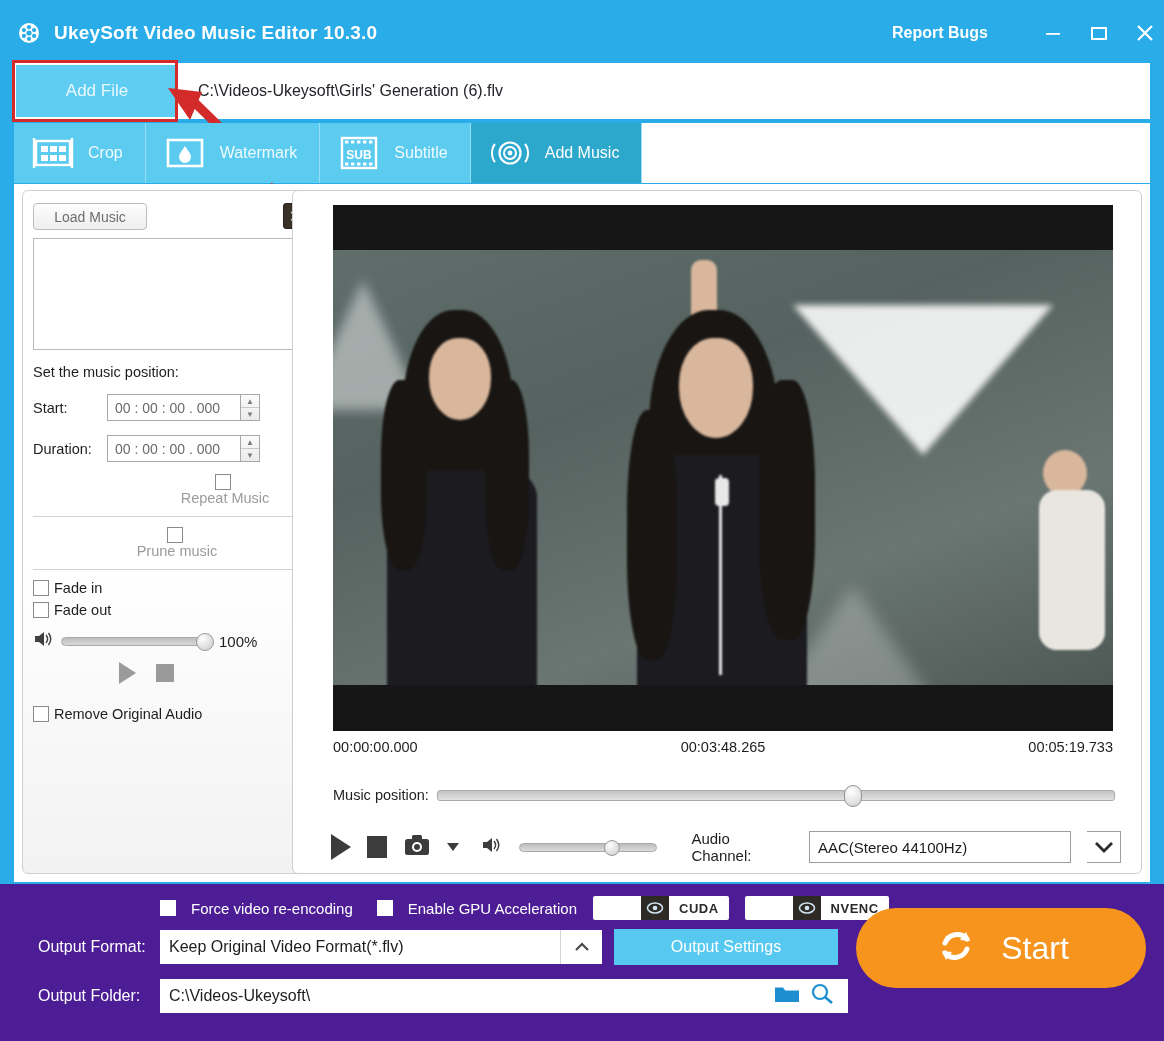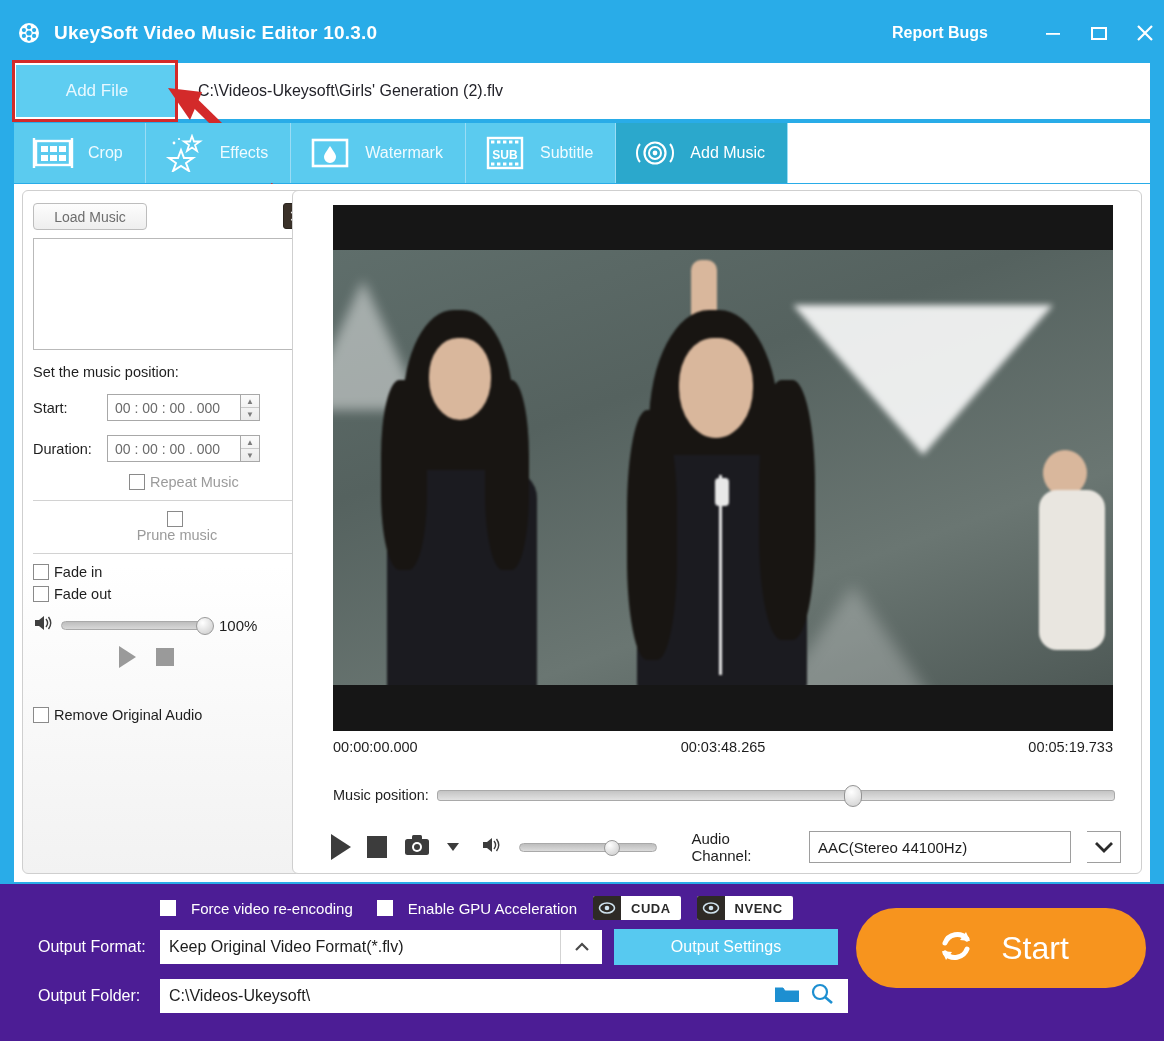--- a/index.html
+++ b/index.html
@@ -258,21 +258,21 @@
     cursor: pointer;
   }
 
   
   .bottom { position: absolute; left: 0; top: 884px; width: 1164px; height: 157px; background: #4c1d95; }
   .optrow { position: absolute; left: 160px; top: 12px; display: flex; align-items: center; gap: 10px; }
   .optrow .chk { border: 1px solid #ffffff; background: #ffffff; }
   .opt-label { color: #ffffff; font-size: 15px; }
   .gpu-pill {
     display: flex; align-items: center; height: 24px; background: #ffffff;
-    border-radius: 2px; overflow: hidden; margin-left: 6px; cursor: pointer;
+    border-radius: 2px; overflow: hidden; margin-left: 6px; cursor: pointer; padding-left: 48px;
   }
   .gpu-ico {
     width: 28px; height: 24px; background: #2e2a26;
     display: flex; align-items: center; justify-content: center; color: #dfe8ee;
   }
   .gpu-txt { padding: 0 10px; font-size: 13px; font-weight: bold; color: #2a2a2a; letter-spacing: .5px; }
 
   .of-row { position: absolute; left: 38px; top: 45px; display: flex; align-items: center; }
   .of-label { color: #ffffff; font-size: 16px; width: 122px; }
   .of-input {
@@ -340,21 +340,21 @@
       <span class="winbtn">
         <svg width="20" height="20" viewBox="0 0 20 20">
             <path d="M3 3 L17 17 M17 3 L3 17" stroke="#ffffff" stroke-width="2.2" fill="none"></path>
           </svg>
       </span>
     </div>
   </div>
 
   <div class="filerow">
     <div class="addfile-btn">Add File</div>
-    <div class="filepath">C:\Videos-Ukeysoft\Girls' Generation (2).flv</div>
+    <div class="filepath">C:\Videos-Ukeysoft\Girls' Generation (6).flv</div>
   </div>
   <div class="redbox"></div>
   <svg class="arrow-annot" viewBox="0 0 130 110">
     <path d="M125 105 L40 22" stroke="#d32a2a" stroke-width="9" fill="none"></path>
     <path d="M18 12 L52 16 L40 44 Z" fill="#d32a2a"></path>
   </svg>
 
   <div class="tabbar">
 
 
@@ -367,31 +367,20 @@
             <rect x="27" y="10" width="7" height="6" fill="#fff"></rect>
           <rect x="9" y="19" width="7" height="6" fill="#fff"></rect>
             <rect x="18" y="19" width="7" height="6" fill="#fff"></rect>
             <rect x="27" y="19" width="7" height="6" fill="#fff"></rect>
           <path d="M2 2 L2 32 M40 2 L40 32" stroke="#fff" stroke-width="2.4"></path>
         </svg>
       </span>
       <span class="tlabel">Crop</span>
     </div>
 
-    <div class="tab">
-      <span class="ticon">
-        <svg width="40" height="38" viewBox="0 0 40 38">
-          <path d="M16 16 L19 24 L28 24 L21 29 L24 37 L16 32 L8 37 L11 29 L4 24 L13 24 Z" fill="none" stroke="#fff" stroke-width="2"></path>
-          <path d="M27 2 L29 7.5 L35 7.5 L30 11 L32 17 L27 13.5 L22 17 L24 11 L19 7.5 L25 7.5 Z" fill="none" stroke="#fff" stroke-width="1.8"></path>
-          <circle cx="9" cy="9" r="1.4" fill="#fff"></circle>
-            <circle cx="14" cy="5" r="1.1" fill="#fff"></circle>
-        </svg>
-      </span>
-      <span class="tlabel">Effects</span>
-    </div>
 
     <div class="tab">
       <span class="ticon">
         <svg width="42" height="32" viewBox="0 0 42 32">
           <rect x="4" y="3" width="34" height="26" fill="none" stroke="#fff" stroke-width="2.6"></rect>
           <path d="M21 9 C25 15 27 17.5 27 20 A6 6 0 0 1 15 20 C15 17.5 17 15 21 9 Z" fill="#fff"></path>
         </svg>
       </span>
       <span class="tlabel">Watermark</span>
     </div>
@@ -455,21 +444,21 @@
 
       <div class="timerow">
         <span class="tl">Duration:</span>
         <div class="timefield">00 : 00 : 00 . 000</div>
         <div class="spin">
             <div>▲</div>
             <div>▼</div>
           </div>
       </div>
 
-      <div class="chkrow indent" style="margin-top:12px;">
+      <div class="chkrow indent" style="margin-top:12px;flex-direction:column;">
         <span class="chk"></span>
         <span class="chklabel muted">Repeat Music</span>
       </div>
 
       <div class="hr"></div>
 
       <div class="chkrow" style="margin-top:10px;flex-direction:column;">
         <span class="chk"></span>
         <span class="chklabel muted">Prune music</span>
       </div>
@@ -497,21 +486,21 @@
           <span class="slider-knob" style="left:134px;"></span>
         </div>
         <span class="volpct">100%</span>
       </div>
 
       <div class="transport">
         <span class="tri-play"></span>
         <span class="sq-stop"></span>
       </div>
 
-      <div class="chkrow" style="margin-top:39px;">
+      <div class="chkrow" style="margin-top:22px;">
         <span class="chk"></span>
         <span class="chklabel">Remove Original Audio</span>
       </div>
     </div>
 
     <div class="rightpanel">
 
       <div class="video">
         <div class="vid-inner">
           <span class="tri-left"></span>

